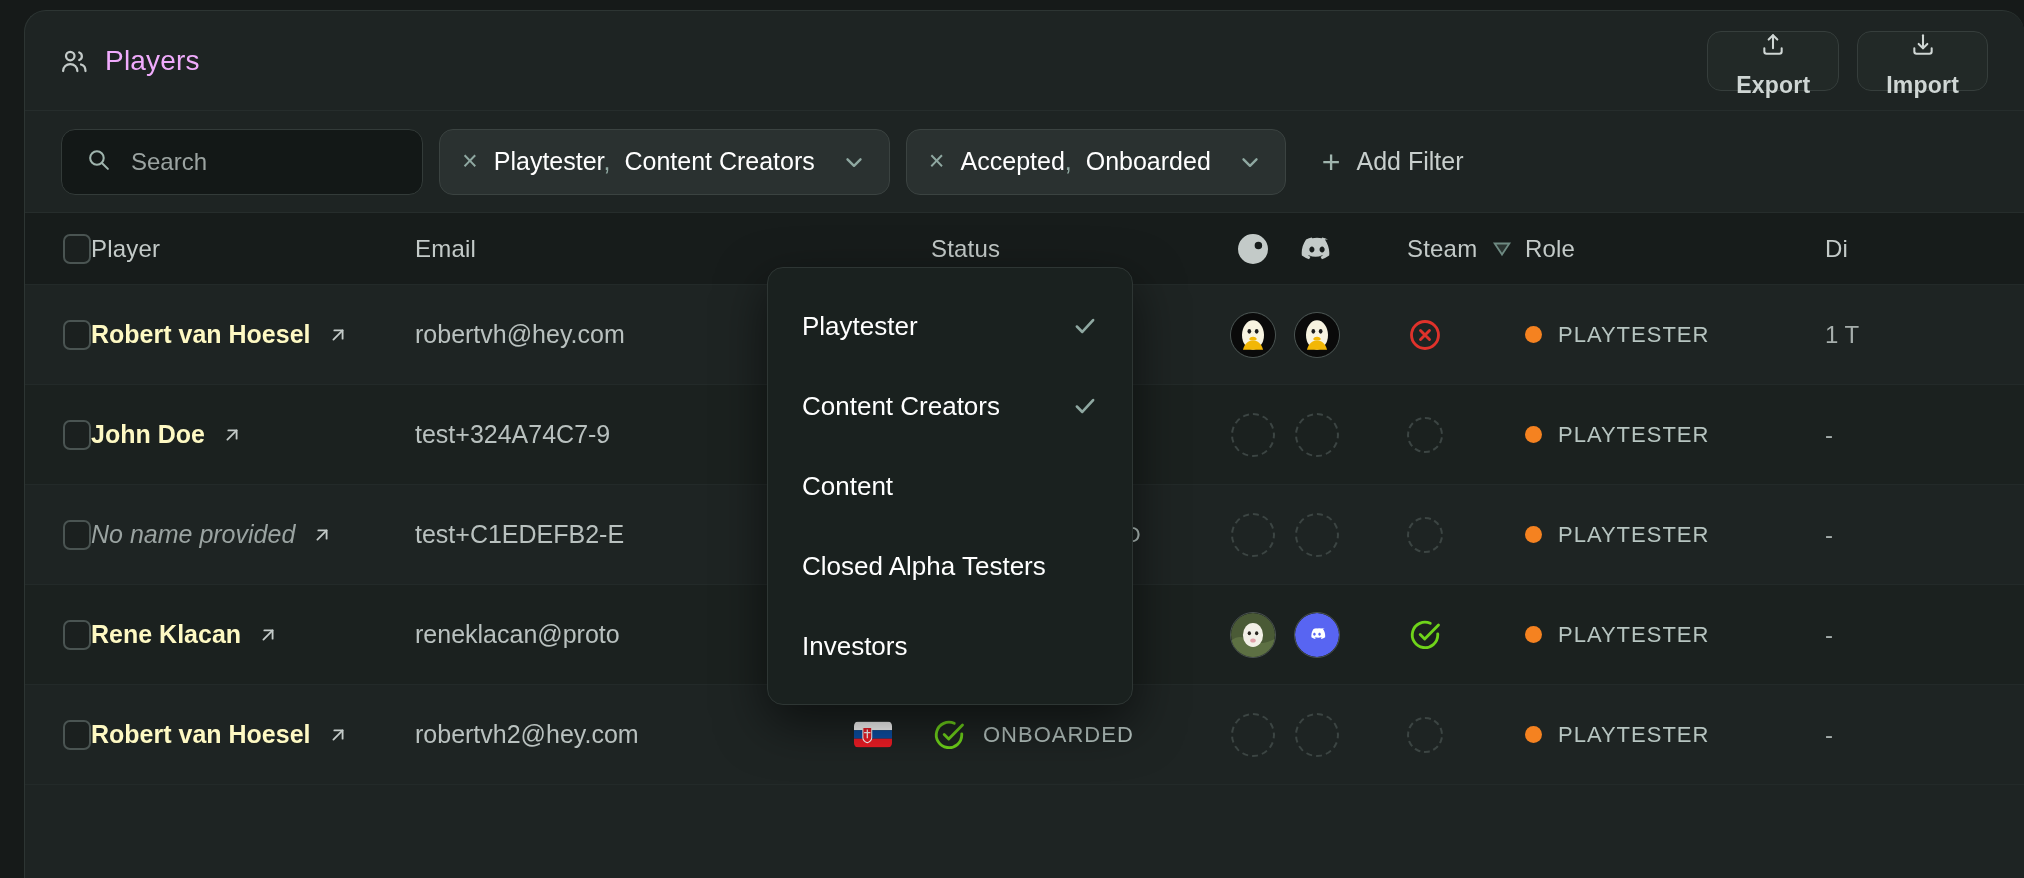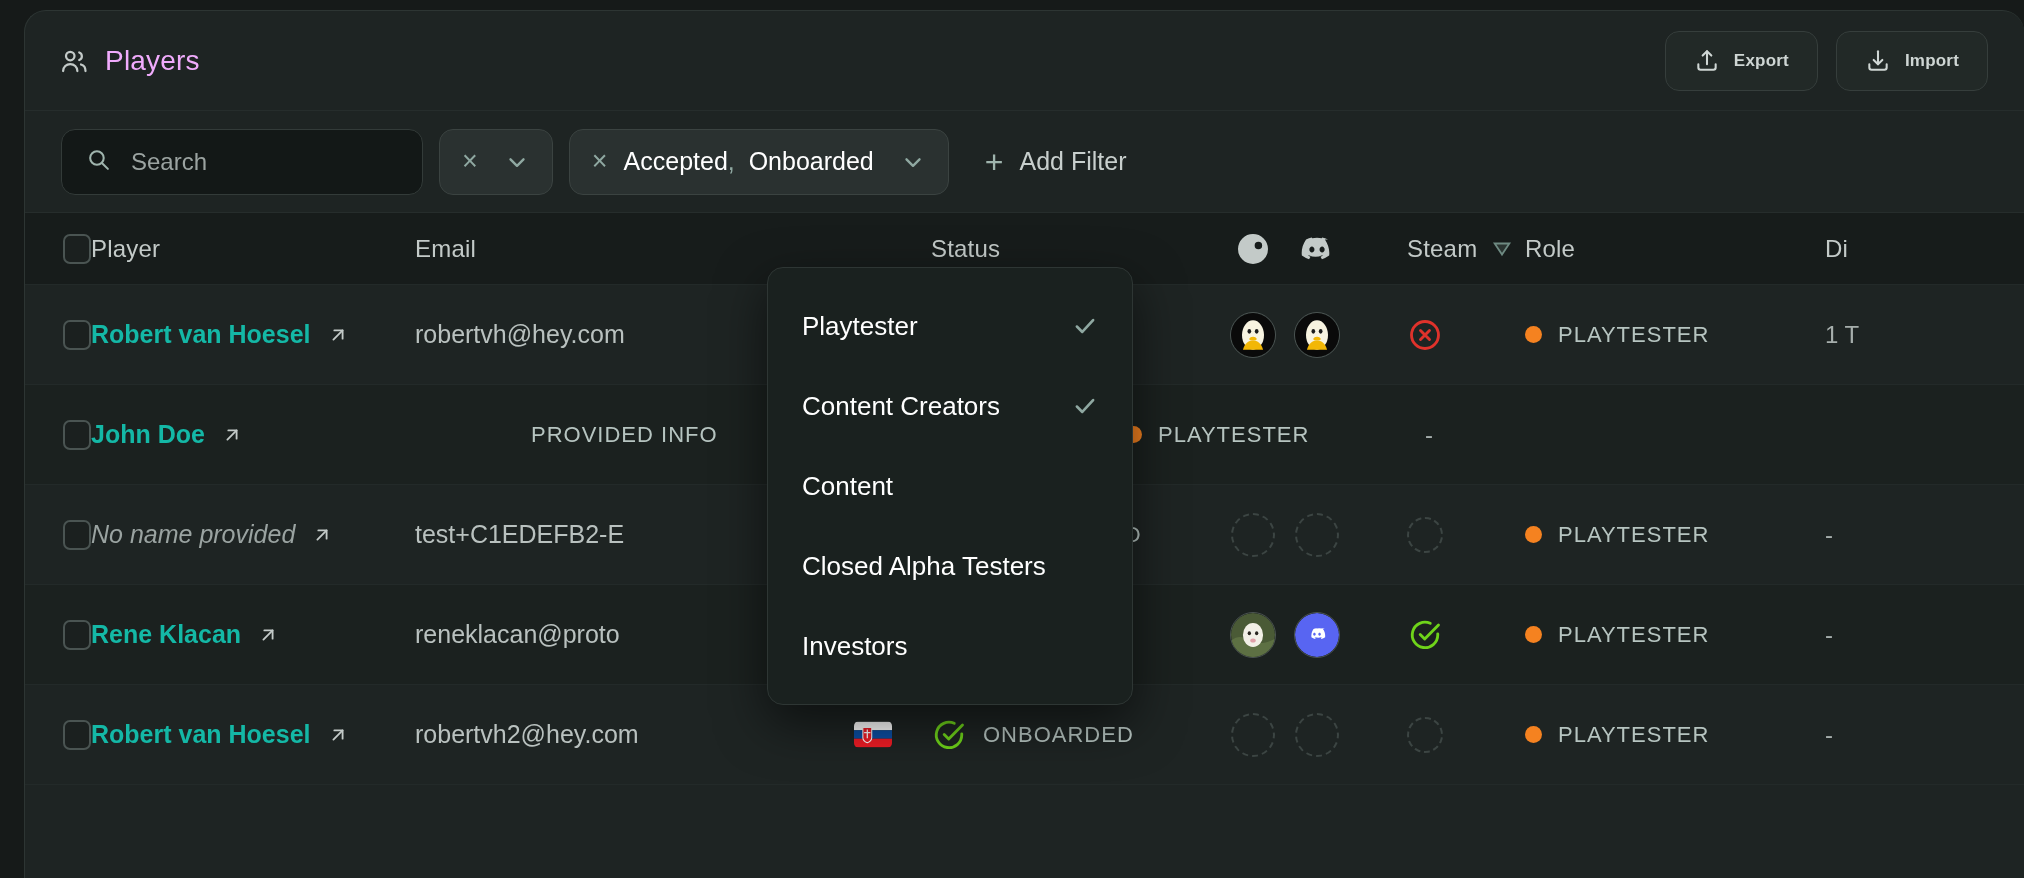--- a/index.html
+++ b/index.html
@@ -34,23 +34,24 @@
   .page-title {
     font-size: 28px; color: #f0abfc; font-weight: 400; letter-spacing: .2px;
   }
   .header-actions {
     margin-left: auto; display: flex; align-items: center; gap: 18px;
   }
   .btn {
     display: flex; align-items: center; gap: 14px;
     height: 60px; padding: 0 28px;
     border-radius: 14px;
-    font-size: 17px; font-weight: 700; letter-spacing: .2px;
+    font-size: 23px; font-weight: 700; letter-spacing: .2px;
     cursor: pointer; user-select: none;
     white-space: nowrap;
+    flex-direction: column;
   }
   .btn-ghost {
     background: #222927; border: 1px solid #363e3c; color: #cfd6d4;
   }
   .btn-primary {
     background: #f4571c; border: 1px solid #f4571c; color: #ffffff;
   }
   .btn svg { width: 26px; height: 26px; display: block; }
 
   
@@ -129,21 +130,21 @@
     border: 2px solid #4a5452; border-radius: 7px;
     background: #1b201f; cursor: pointer;
   }
   .th-label {
     font-size: 24px; color: #c3cac8; letter-spacing: .2px;
   }
   .th-sorticon { margin-left: 14px; display: flex; }
   .th-sorticon svg { width: 22px; height: 22px; }
 
   .player-name {
-    font-size: 25px; font-weight: 700; color: #14b8a6; white-space: nowrap;
+    font-size: 25px; font-weight: 700; color: #fef9c3; white-space: nowrap;
   }
   .player-name.muted { font-weight: 400; font-style: italic; color: #9aa3a1; }
   .ext-link { margin-left: 16px; color: #c3cac8; display: flex; }
   .ext-link svg { width: 22px; height: 22px; }
   .email {
     font-size: 25px; color: #b9c1bf; white-space: nowrap;
     overflow: hidden;
   }
   .status-txt {
     font-size: 22px; letter-spacing: 1px; color: #b6c4c0; white-space: nowrap;
@@ -238,20 +239,24 @@
         <svg viewBox="0 0 24 24" fill="none" stroke="currentColor" stroke-width="2" stroke-linecap="round">
           <circle cx="10.5" cy="10.5" r="6.5"></circle>
             <path d="M15.5 15.5L21 21"></path>
         </svg>
       </span>
       <input class="search-input" placeholder="Search" style="">
     </div>
 
     <div class="chip">
       <span class="chip-x">×</span>
+      <span class="chip-label">
+        <span>Playtester</span><span class="sep">,</span>&nbsp;
+        <span>Content Creators</span>
+      </span>
       <span class="chip-caret">
         <svg viewBox="0 0 24 24" fill="none" stroke="currentColor" stroke-width="2.2" stroke-linecap="round" stroke-linejoin="round">
             <path d="M6 9.5l6 6 6-6"></path>
           </svg>
       </span>
     </div>
 
     <div class="chip">
       <span class="chip-x">×</span>
       <span class="chip-label">
@@ -384,20 +389,23 @@
       </div>
       <div class="cell c-player">
         <span class="player-name">John Doe</span>
         <span class="ext-link">
           <svg viewBox="0 0 24 24" fill="none" stroke="currentColor" stroke-width="2" stroke-linecap="round" stroke-linejoin="round">
               <path d="M7 17L17 7"></path>
               <path d="M8 7h9v9"></path>
             </svg>
         </span>
       </div>
+      <div class="cell c-email">
+        <span class="email">test+324A74C7-9</span>
+      </div>
       <div class="cell c-flag"></div>
       <div class="cell c-status">
         <span class="status-txt">PROVIDED INFO</span>
       </div>
       <div class="cell c-steamav">
         <span class="avatar-empty"></span>
       </div>
       <div class="cell c-discav">
         <span class="avatar-empty"></span>
       </div>

